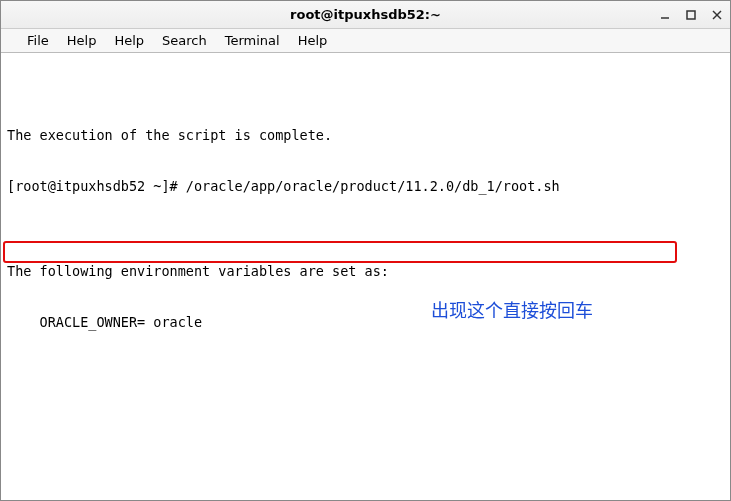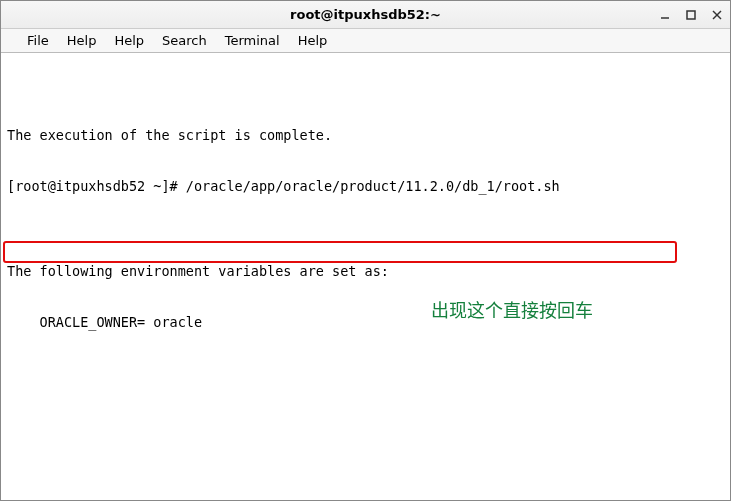--- a/index.html
+++ b/index.html
@@ -72,21 +72,21 @@
   }
   .line { white-space: pre; }
   .highlight-box {
     position: absolute;
     border: 2px solid #e30b0b;
     border-radius: 3px;
     pointer-events: none;
   }
   .annotation {
     position: absolute;
-    color: #15803d;
+    color: #1d4ed8;
     font-family: "Microsoft YaHei","PingFang SC","Noto Sans CJK SC",sans-serif;
     font-size: 18px;
   }
 </style>
 </head>
 <body>
 
 <div class="titlebar">
   <span>root@itpuxhsdb52:~</span>
   <div class="titlebar-controls">

